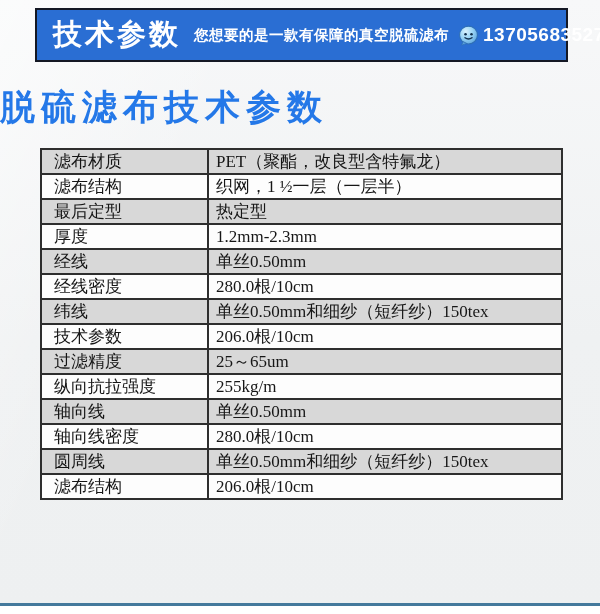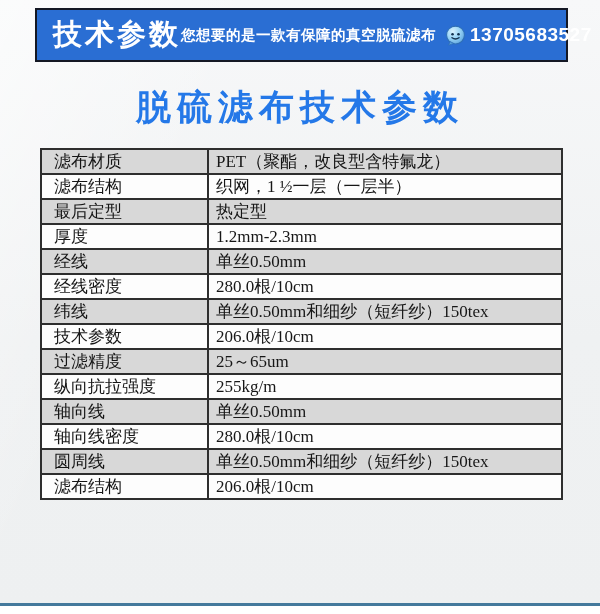--- a/index.html
+++ b/index.html
@@ -14,27 +14,27 @@
     position:absolute; left:35px; top:8px; width:533px; height:54px;
     box-sizing:border-box; border:2px solid #141824;
     display:flex; align-items:center;
   }
   .badge {
     color:#ffffff; font-size:29px; font-weight:bold;
     margin-left:16px; letter-spacing:3px; white-space:nowrap;
   }
   .tagline {
     color:#ffffff; font-size:14.5px; font-weight:bold;
-    letter-spacing:0.5px; white-space:nowrap;
+    margin-left:13px; letter-spacing:0.5px; white-space:nowrap;
   }
   .phone-wrap { display:flex; align-items:center; margin-left:9px; }
   .phone-icon { width:21px; height:21px; flex:0 0 auto; }
   .phone { color:#ffffff; font-size:19px; font-weight:bold; margin-left:4px; letter-spacing:0.5px; }
   .page-title {
-    position:absolute; left:0; top:84px; width:600px; text-align:center;
+    position:absolute; left:0; top:84px; width:600px; 
     font-size:35px; font-weight:bold; letter-spacing:6px; white-space:nowrap;
   }
   table.spec {
     position:absolute; left:40px; top:148px; width:523px;
     border-collapse:collapse; table-layout:fixed;
     font-family:"Liberation Serif","DejaVu Serif",serif;
     font-size:17px; color:#161616;
   }
   table.spec td {
     border:2px solid #2e2e2e; height:22.7px;

